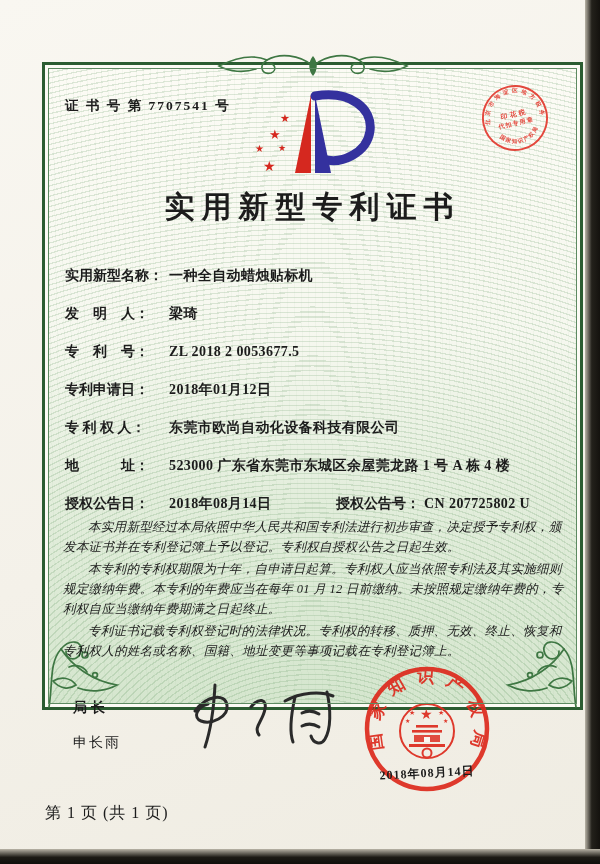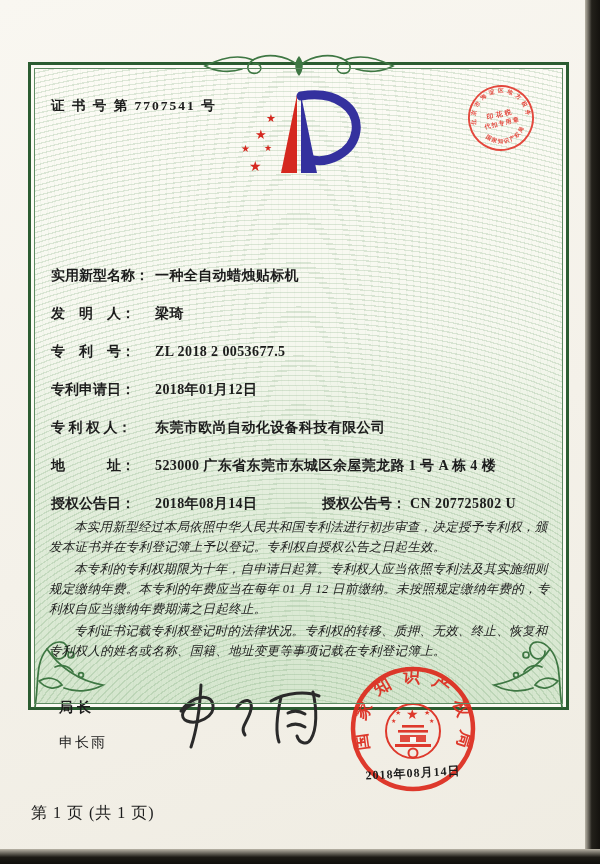--- a/index.html
+++ b/index.html
@@ -7,21 +7,21 @@
   body { font-family:"Liberation Serif","DejaVu Serif",serif; color:#1c1c1c; }
 
   .photo { position:relative; width:600px; height:864px; overflow:hidden;
            background:linear-gradient(160deg,#f9f7f1 0%,#f4f1e9 55%,#efece2 100%); }
   .edge-right  { position:absolute; top:0; right:0; width:15px; height:100%;
                  background:linear-gradient(to right,#b9b4a7 0%,#23211b 45%,#14120e 100%); }
   .edge-bottom { position:absolute; left:0; bottom:0; width:100%; height:15px;
                  background:linear-gradient(to bottom,#b9b4a7 0%,#1c1a15 55%,#0f0e0b 100%); }
 
   
-  .cert { position:absolute; left:28px; top:62px; width:541px; height:648px;
+  .cert { position:absolute; left:42px; top:62px; width:541px; height:648px;
           border:3px solid #2b5c31; background:#fcfbf5; }
   .cert::before { content:""; position:absolute; inset:3px; border:1px solid #5d8a61;
                   pointer-events:none; z-index:3; }
   .pattern { position:absolute; inset:4px; z-index:0;
     background:
       repeating-linear-gradient(89deg, rgba(140,180,140,0.07) 0 1px, transparent 1px 7px),
       repeating-radial-gradient(ellipse 140% 95% at 50% 118%,
           rgba(92,148,92,0.20) 0 1.5px, rgba(92,148,92,0) 1.5px 6px),
       linear-gradient(to bottom, rgba(219,233,213,0) 0%, rgba(219,233,213,0.18) 42%,
           rgba(211,229,204,0.62) 68%, rgba(206,226,199,0.85) 100%);
@@ -112,20 +112,21 @@
       <polygon points="77,6 93,84 77,84" fill="#34319e"></polygon>
       <g fill="#d5281f" font-family="'DejaVu Sans',sans-serif">
         <text x="42" y="33" font-size="11">★</text>
         <text x="31" y="50" font-size="13">★</text>
         <text x="17" y="63" font-size="10">★</text>
         <text x="40" y="62" font-size="9">★</text>
         <text x="25" y="82" font-size="14">★</text>
       </g>
     </svg>
 
+    <div class="layer title">实用新型专利证书</div>
 
     <div class="layer fields">
       <div class="frow">
         <span class="flabel">实用新型名称：</span>
         <span class="fvalue">一种全自动蜡烛贴标机</span>
       </div>
       <div class="frow">
         <span class="flabel">发　明　人：</span>
         <span class="fvalue">梁琦</span>
       </div>

